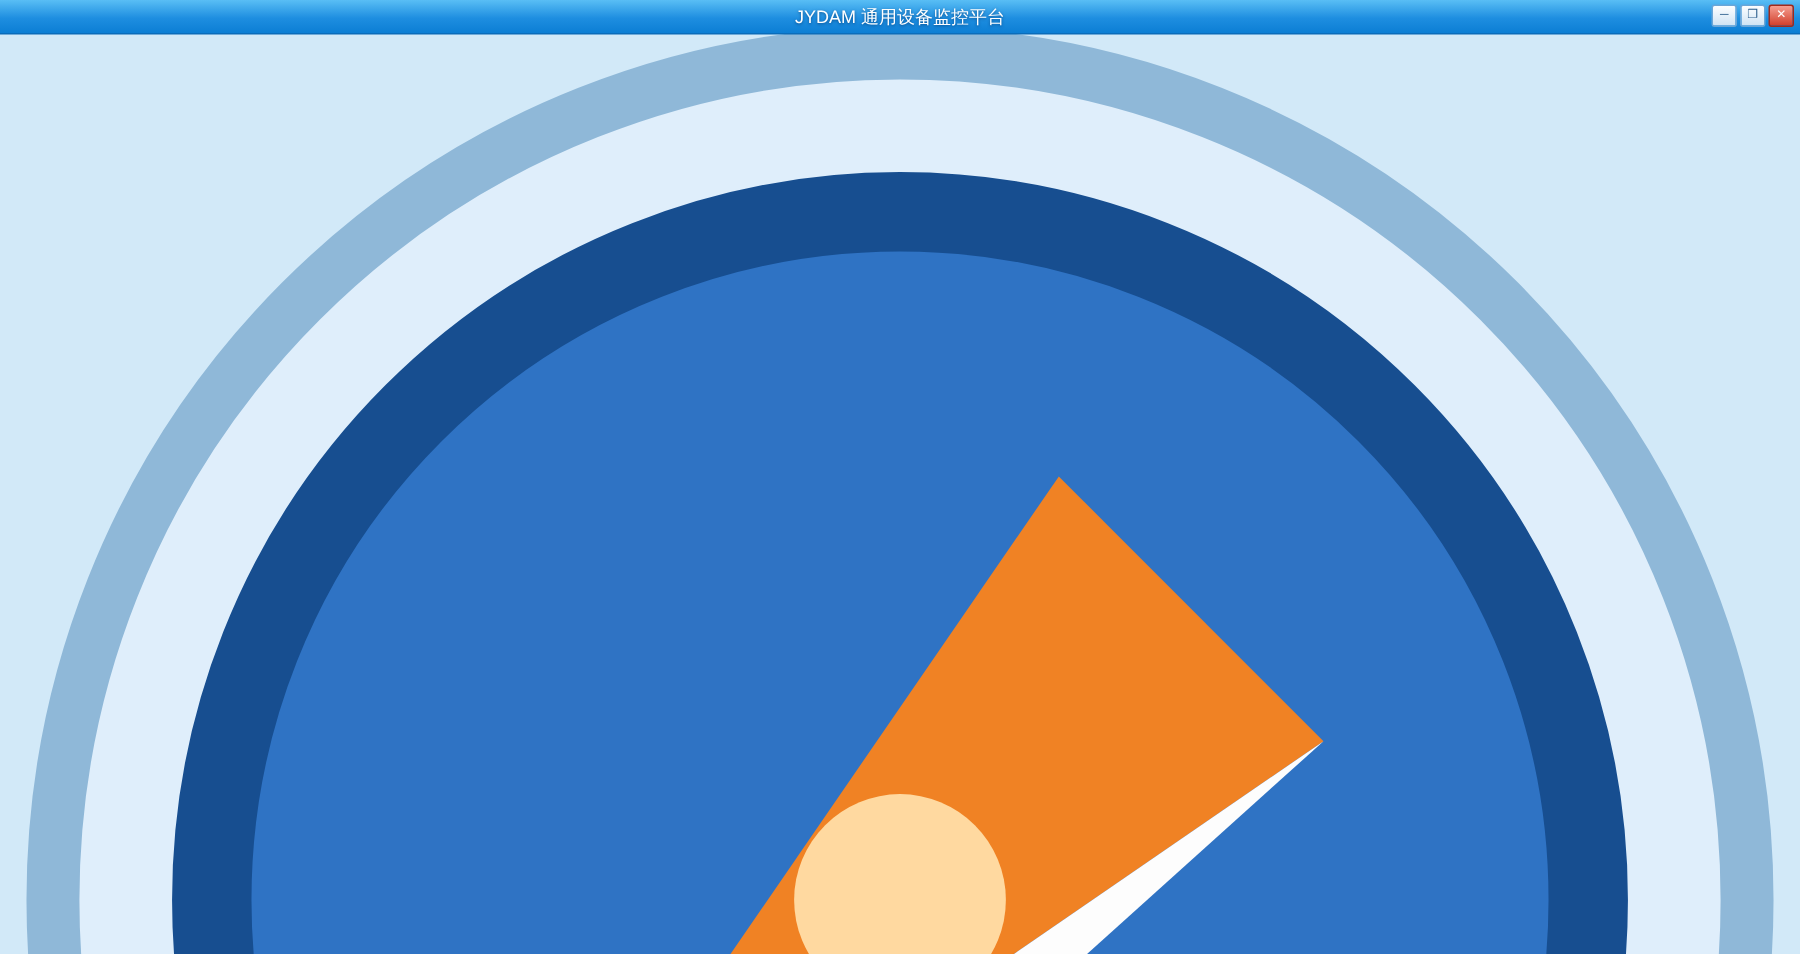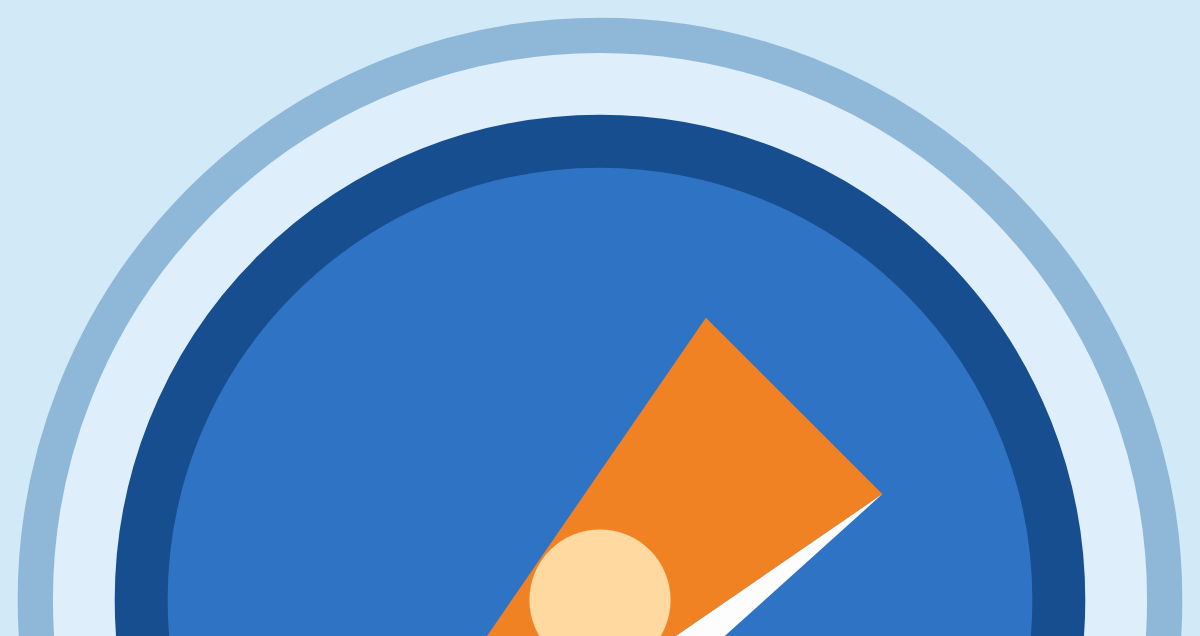--- a/index.html
+++ b/index.html
@@ -27,20 +27,28 @@
   .tb-sq{position:absolute;top:0;width:7px;height:5px;border-radius:1px;}
   .notif-dot{position:absolute;left:1193px;top:628px;width:6px;height:6px;border-radius:50%;
     background:#e02424;z-index:7;}
 </style>
 </head>
 <body>
 
 <div id="app">
 
   
+  <div class="titlebar">
+    <div class="title-text">JYDAM 通用设备监控平台</div>
+    <div class="win-buttons">
+      <div class="win-btn">─</div>
+      <div class="win-btn">❐</div>
+      <div class="win-btn close" style="background:linear-gradient(#f59e90,#d13f2c);color:#fff;border-color:#a02a1c;">✕</div>
+    </div>
+  </div>
   <div class="logo-swoosh"></div>
   <svg class="app-logo" viewBox="0 0 34 34">
     <circle cx="17" cy="17" r="16" fill="#dfeefb" stroke="#8fb8d8" stroke-width="1"></circle>
     <circle cx="17" cy="17" r="13" fill="#2f73c4" stroke="#174e90" stroke-width="1.5"></circle>
     <polygon points="9,25 20,9 25,14" fill="#f08224"></polygon>
     <polygon points="9,25 25,14 15,23" fill="#fdfdfd"></polygon>
     <circle cx="17" cy="17" r="2" fill="#ffd9a0"></circle>
   </svg>
 
   

